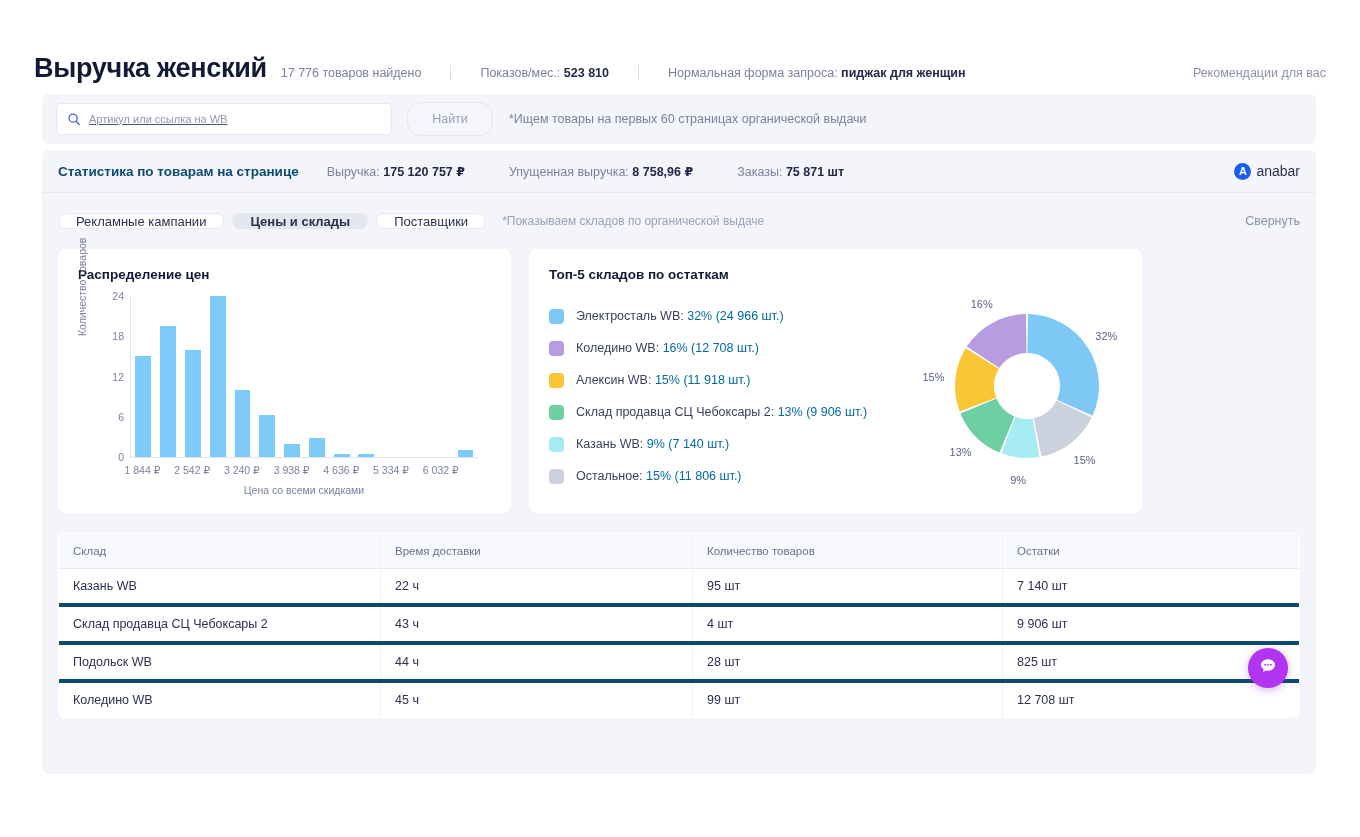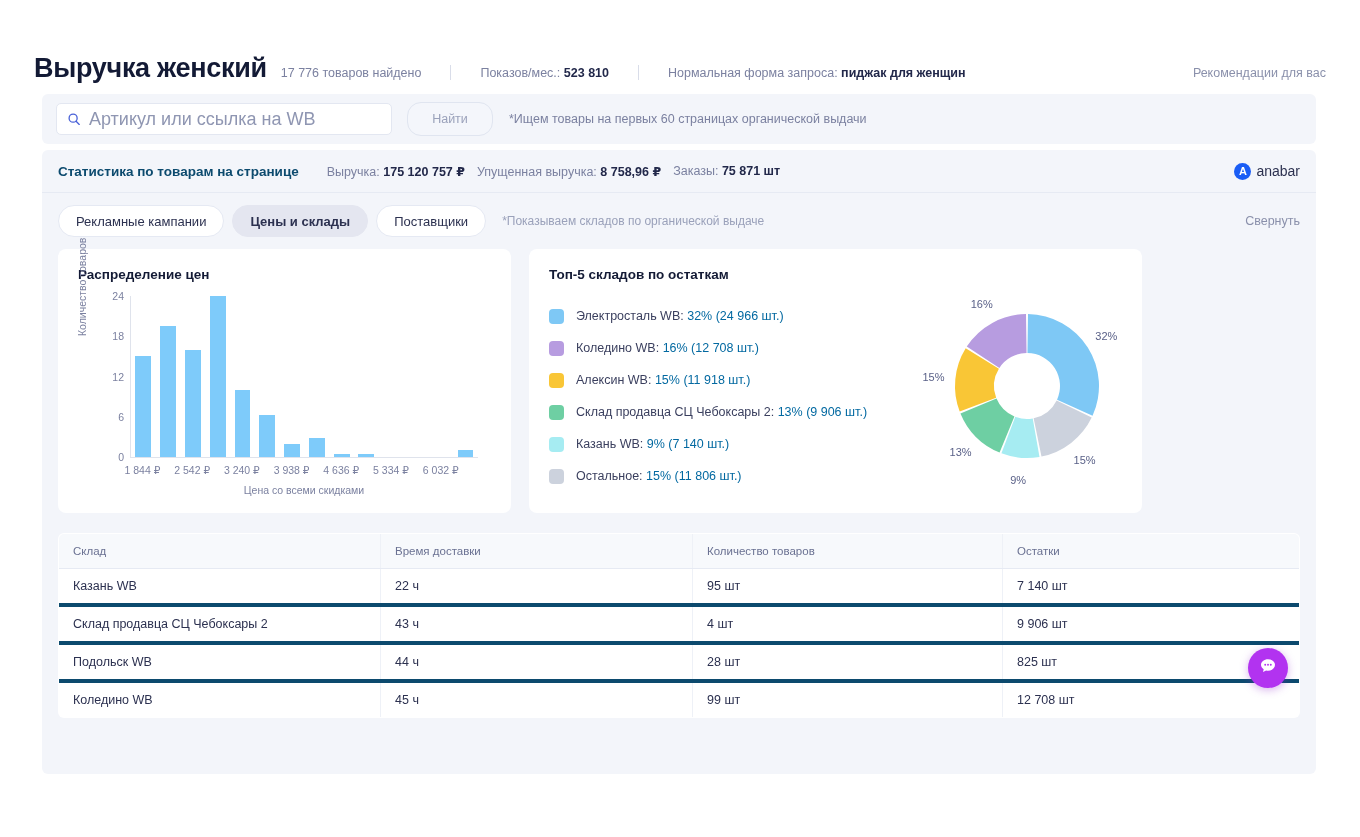--- a/index.html
+++ b/index.html
@@ -45,22 +45,22 @@
     display: flex; align-items: center; padding: 0 14px;
   }
   .search-input-wrap {
     width: 336px; height: 32px; background: #ffffff;
     border: 1px solid #e3e7f1; border-radius: 5px;
     display: flex; align-items: center; padding: 0 10px; gap: 8px;
   }
   .mag { width: 14px; height: 14px; display: block; flex: 0 0 auto; }
   .search-input {
     border: none; outline: none; background: transparent;
-    font-family: inherit; font-size: 18px; color: #4a5272;
-    width: 100%; height: 100%;
+    font-family: inherit; font-size: 11px; color: #4a5272;
+    width: 100%; height: 100%; text-decoration: underline;
   }
   .search-input::placeholder { color: #8f96b2; }
   .find-btn {
     margin-left: 15px; width: 86px; height: 34px;
     background: #f4f6fb; border: 1px solid #e0e5f0; border-radius: 14px;
     font-family: inherit; font-size: 12.5px; color: #9aa1ba;
     cursor: pointer;
   }
   .search-note {
     margin-left: 16px; font-size: 12.5px; color: #7b81a0; white-space: nowrap;
@@ -70,35 +70,35 @@
   .panel {
     position: absolute; left: 42px; top: 150px;
     width: 1274px; height: 624px;
     background: #f3f5fa; border-radius: 6px;
   }
   .panel-top {
     height: 43px; display: flex; align-items: center;
     padding: 0 16px; border-bottom: 1px solid #e6eaf3;
   }
   .panel-title { font-size: 13.5px; font-weight: bold; color: #0c4a6e; white-space: nowrap; }
-  .stat-group { display: flex; align-items: center; margin-left: 28px; gap: 12px; }
+  .stat-group { display: flex; align-items: flex-end; margin-left: 28px; gap: 44px; }
   .stat { font-size: 12.5px; color: #7b81a0; white-space: nowrap; }
   .stat b { color: #22284a; font-weight: bold; }
   .brand { margin-left: auto; display: flex; align-items: center; gap: 5px; }
   .brand-mark {
     width: 17px; height: 17px; border-radius: 50%; background: #1a5df5;
     color: #fff; font-size: 11px; font-weight: bold;
     display: flex; align-items: center; justify-content: center;
   }
   .brand-name { font-size: 14px; color: #2c3150; }
 
   
   .tabs-row { height: 56px; display: flex; align-items: center; padding: 0 16px; }
   .tab {
-    height: 32px; padding: 0 17px; border-radius: 16px;
+    height: 16px; padding: 0 17px; border-radius: 16px;
     background: #ffffff; border: 1px solid #e5e9f3;
     font-family: inherit; font-size: 13px; color: #2c3150;
     display: flex; align-items: center; cursor: pointer; margin-right: 8px;
   }
   .tab.active { background: #e4e6f0; border-color: #e4e6f0; font-weight: bold; }
   .tabs-note { margin-left: 8px; font-size: 12px; color: #9aa1ba; }
   .collapse-link {
     margin-left: auto; font-size: 12.5px; color: #8a90ab; cursor: pointer;
   }
 

